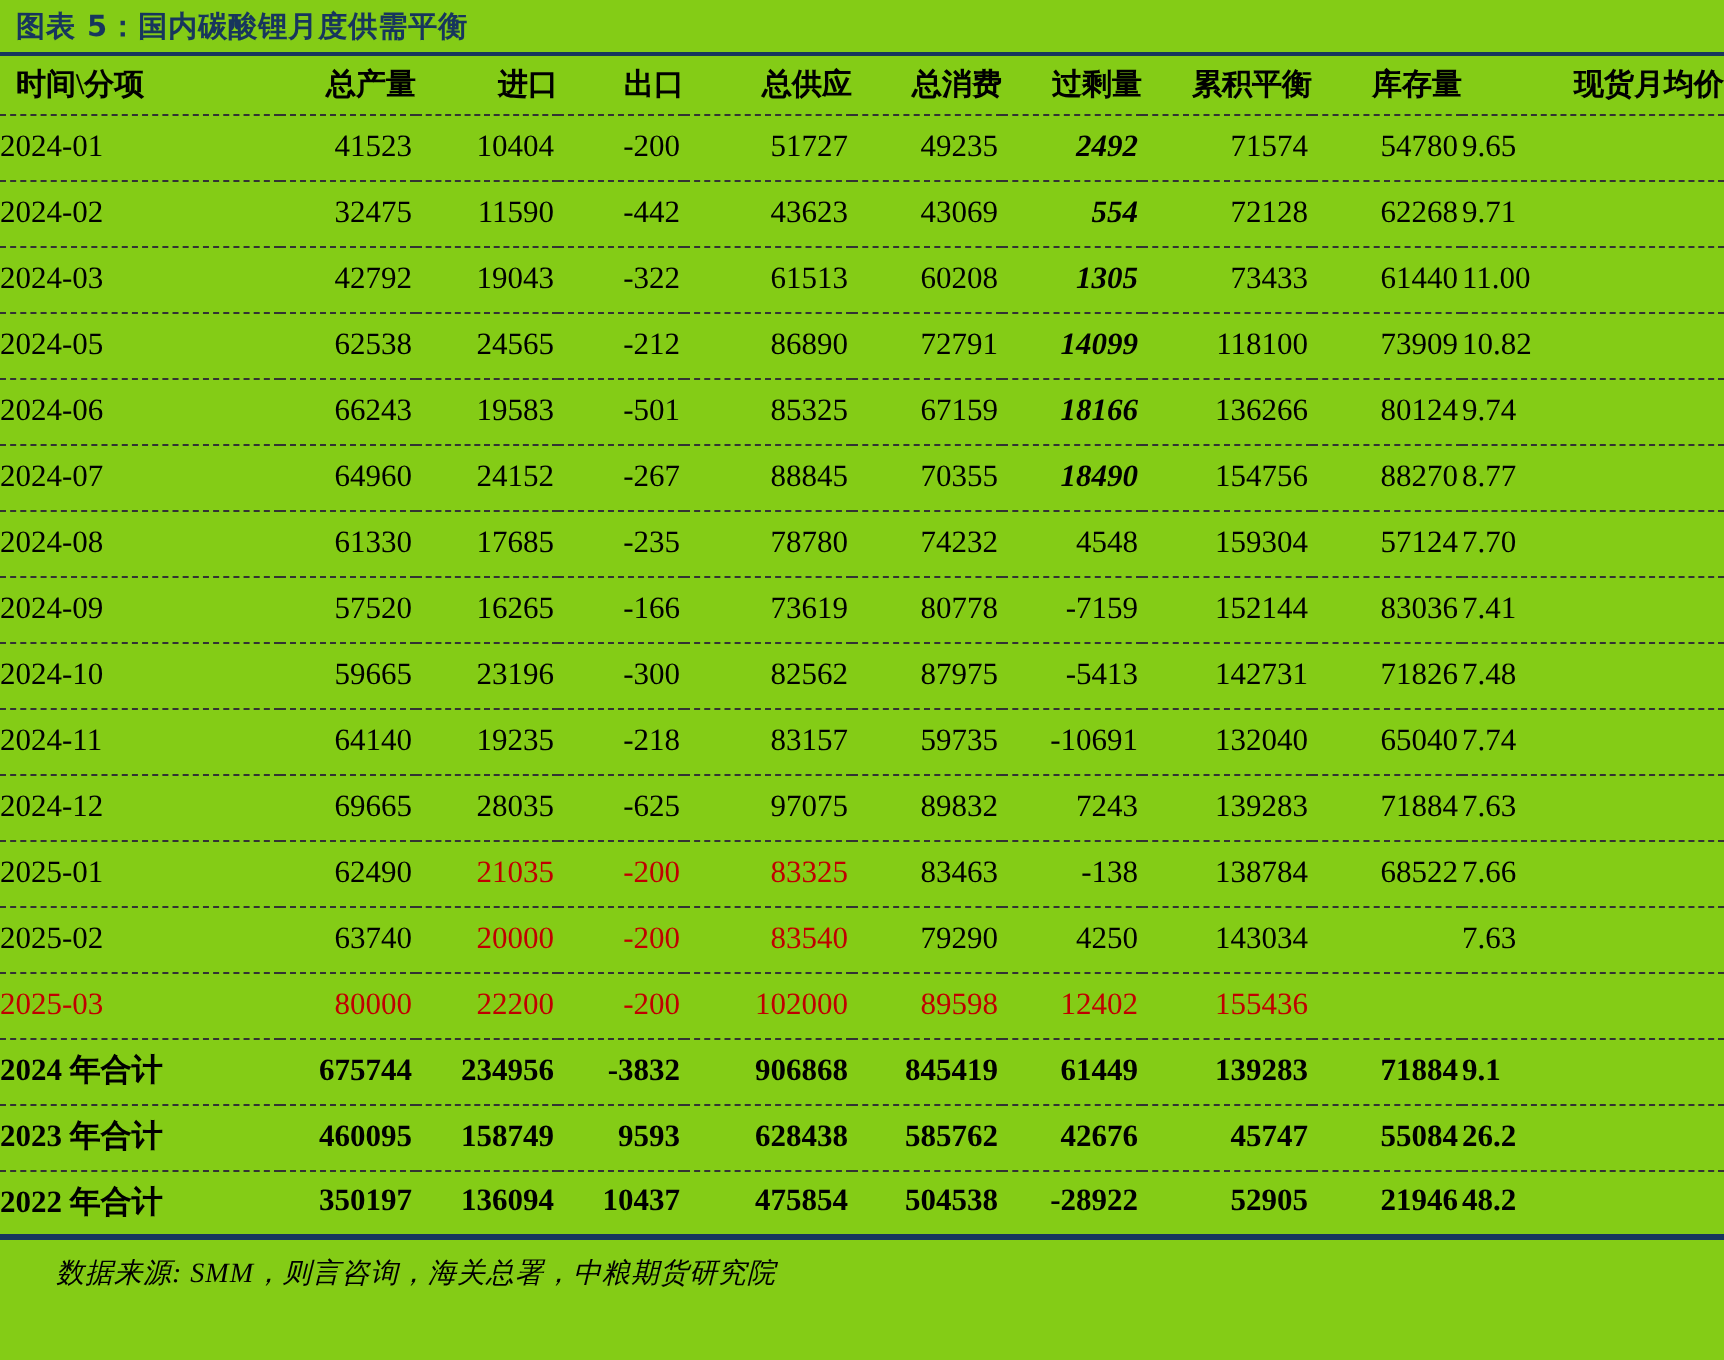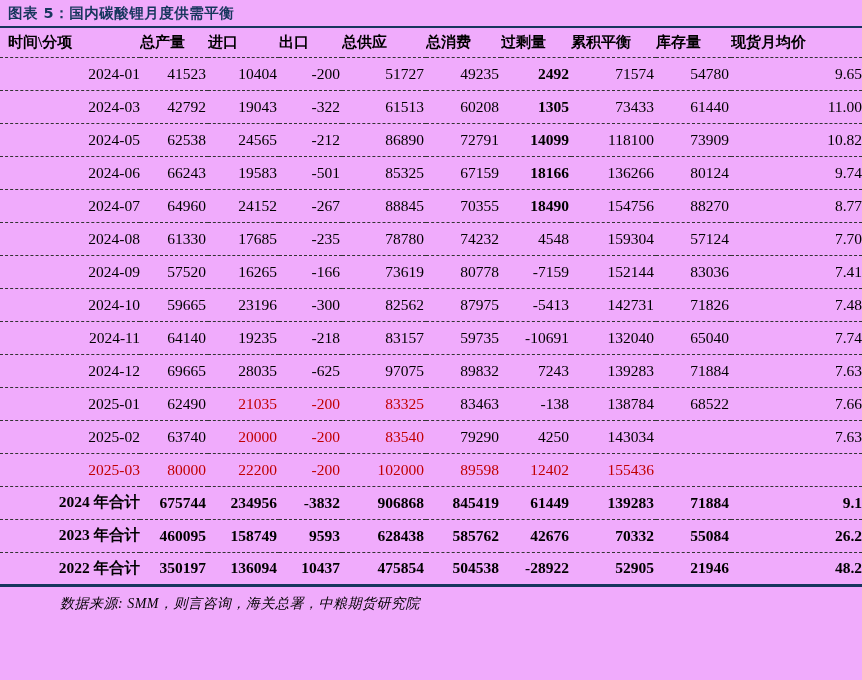--- a/index.html
+++ b/index.html
@@ -3,68 +3,68 @@
 <meta charset="utf-8">
 <style>
   :root { --navy:#17365D; --red:#C00000; --ink:#000000; }
   * { margin:0; padding:0; box-sizing:border-box; }
   html,body { background:#fff; }
   .page {
     width:862px; height:680px;
     font-family:"Liberation Serif","DejaVu Serif",serif;
     color:var(--ink);
     overflow:hidden;
-    background:#f0abfc;
+    background:#84cc16;
   }
   .title-bar {
     font-family:"DejaVu Sans","Liberation Sans",sans-serif;
     font-weight:bold;
     font-size:14.5px;
     color:var(--navy);
     padding:4px 8px 3px 8px;
     border-bottom:2.5px solid var(--navy);
     letter-spacing:0.5px;
   }
   table.balance {
     width:862px;
     border-collapse:collapse;
     table-layout:fixed;
     border-bottom:3px solid var(--navy);
   }
   thead th {
     font-size:15px;
     font-weight:bold;
-    text-align:left;
+    text-align:right;
     height:29px;
     vertical-align:middle;
     border-bottom:1px dashed #333;
     white-space:nowrap;
     overflow:hidden;
   }
   thead th.col-label { text-align:left; padding-left:8px; }
   tbody td {
     font-size:15.5px;
     height:33px;
     vertical-align:middle;
     text-align:right;
     padding-right:2px;
     border-bottom:1px dashed #333;
     white-space:nowrap;
     overflow:hidden;
   }
-  tbody td.col-label { text-align:right; padding-right:0; }
-  tbody td.center { text-align:right; padding-right:0; }
+  tbody td.col-label { text-align:left; padding-right:0; }
+  tbody td.center { text-align:left; padding-right:0; }
   tbody tr:last-child td { border-bottom:none; }
   td.red { color:var(--red);margin-top:34px; }
-  td.bold { font-weight:bold; }
+  td.bold { font-weight:bold;font-style:italic; }
   tr.bold-row td { font-weight:bold;margin-left:36px; }
   .source-note {
     font-size:14px;
     font-style:italic;
-    padding:8px 0 0 60px;
+    padding:8px 0 0 28px;
     color:var(--ink);
     letter-spacing:0.5px;
   }
 </style>
 </head>
 <body>
 
 <div class="page">
 
   <div class="title-bar">图表 5：国内碳酸锂月度供需平衡</div>
@@ -103,20 +103,32 @@
           <td>10404</td>
           <td>-200</td>
           <td>51727</td>
           <td>49235</td>
           <td class="bold">2492</td>
           <td>71574</td>
           <td>54780</td>
           <td class="center">9.65</td>
         </tr>
         <tr>
+          <td class="col-label">2024-02</td>
+          <td>32475</td>
+          <td>11590</td>
+          <td>-442</td>
+          <td>43623</td>
+          <td>43069</td>
+          <td class="bold">554</td>
+          <td>72128</td>
+          <td>62268</td>
+          <td class="center">9.71</td>
+        </tr>
+        <tr>
           <td class="col-label">2024-03</td>
           <td>42792</td>
           <td>19043</td>
           <td>-322</td>
           <td>61513</td>
           <td>60208</td>
           <td class="bold">1305</td>
           <td>73433</td>
           <td>61440</td>
           <td class="center">11.00</td>
@@ -266,21 +278,21 @@
           <td class="center">9.1</td>
         </tr>
         <tr class="bold-row">
           <td class="col-label">2023 年合计</td>
           <td>460095</td>
           <td>158749</td>
           <td>9593</td>
           <td>628438</td>
           <td>585762</td>
           <td>42676</td>
-          <td>70332</td>
+          <td>45747</td>
           <td>55084</td>
           <td class="center">26.2</td>
         </tr>
         <tr class="bold-row">
           <td class="col-label">2022 年合计</td>
           <td>350197</td>
           <td>136094</td>
           <td>10437</td>
           <td>475854</td>
           <td>504538</td>

